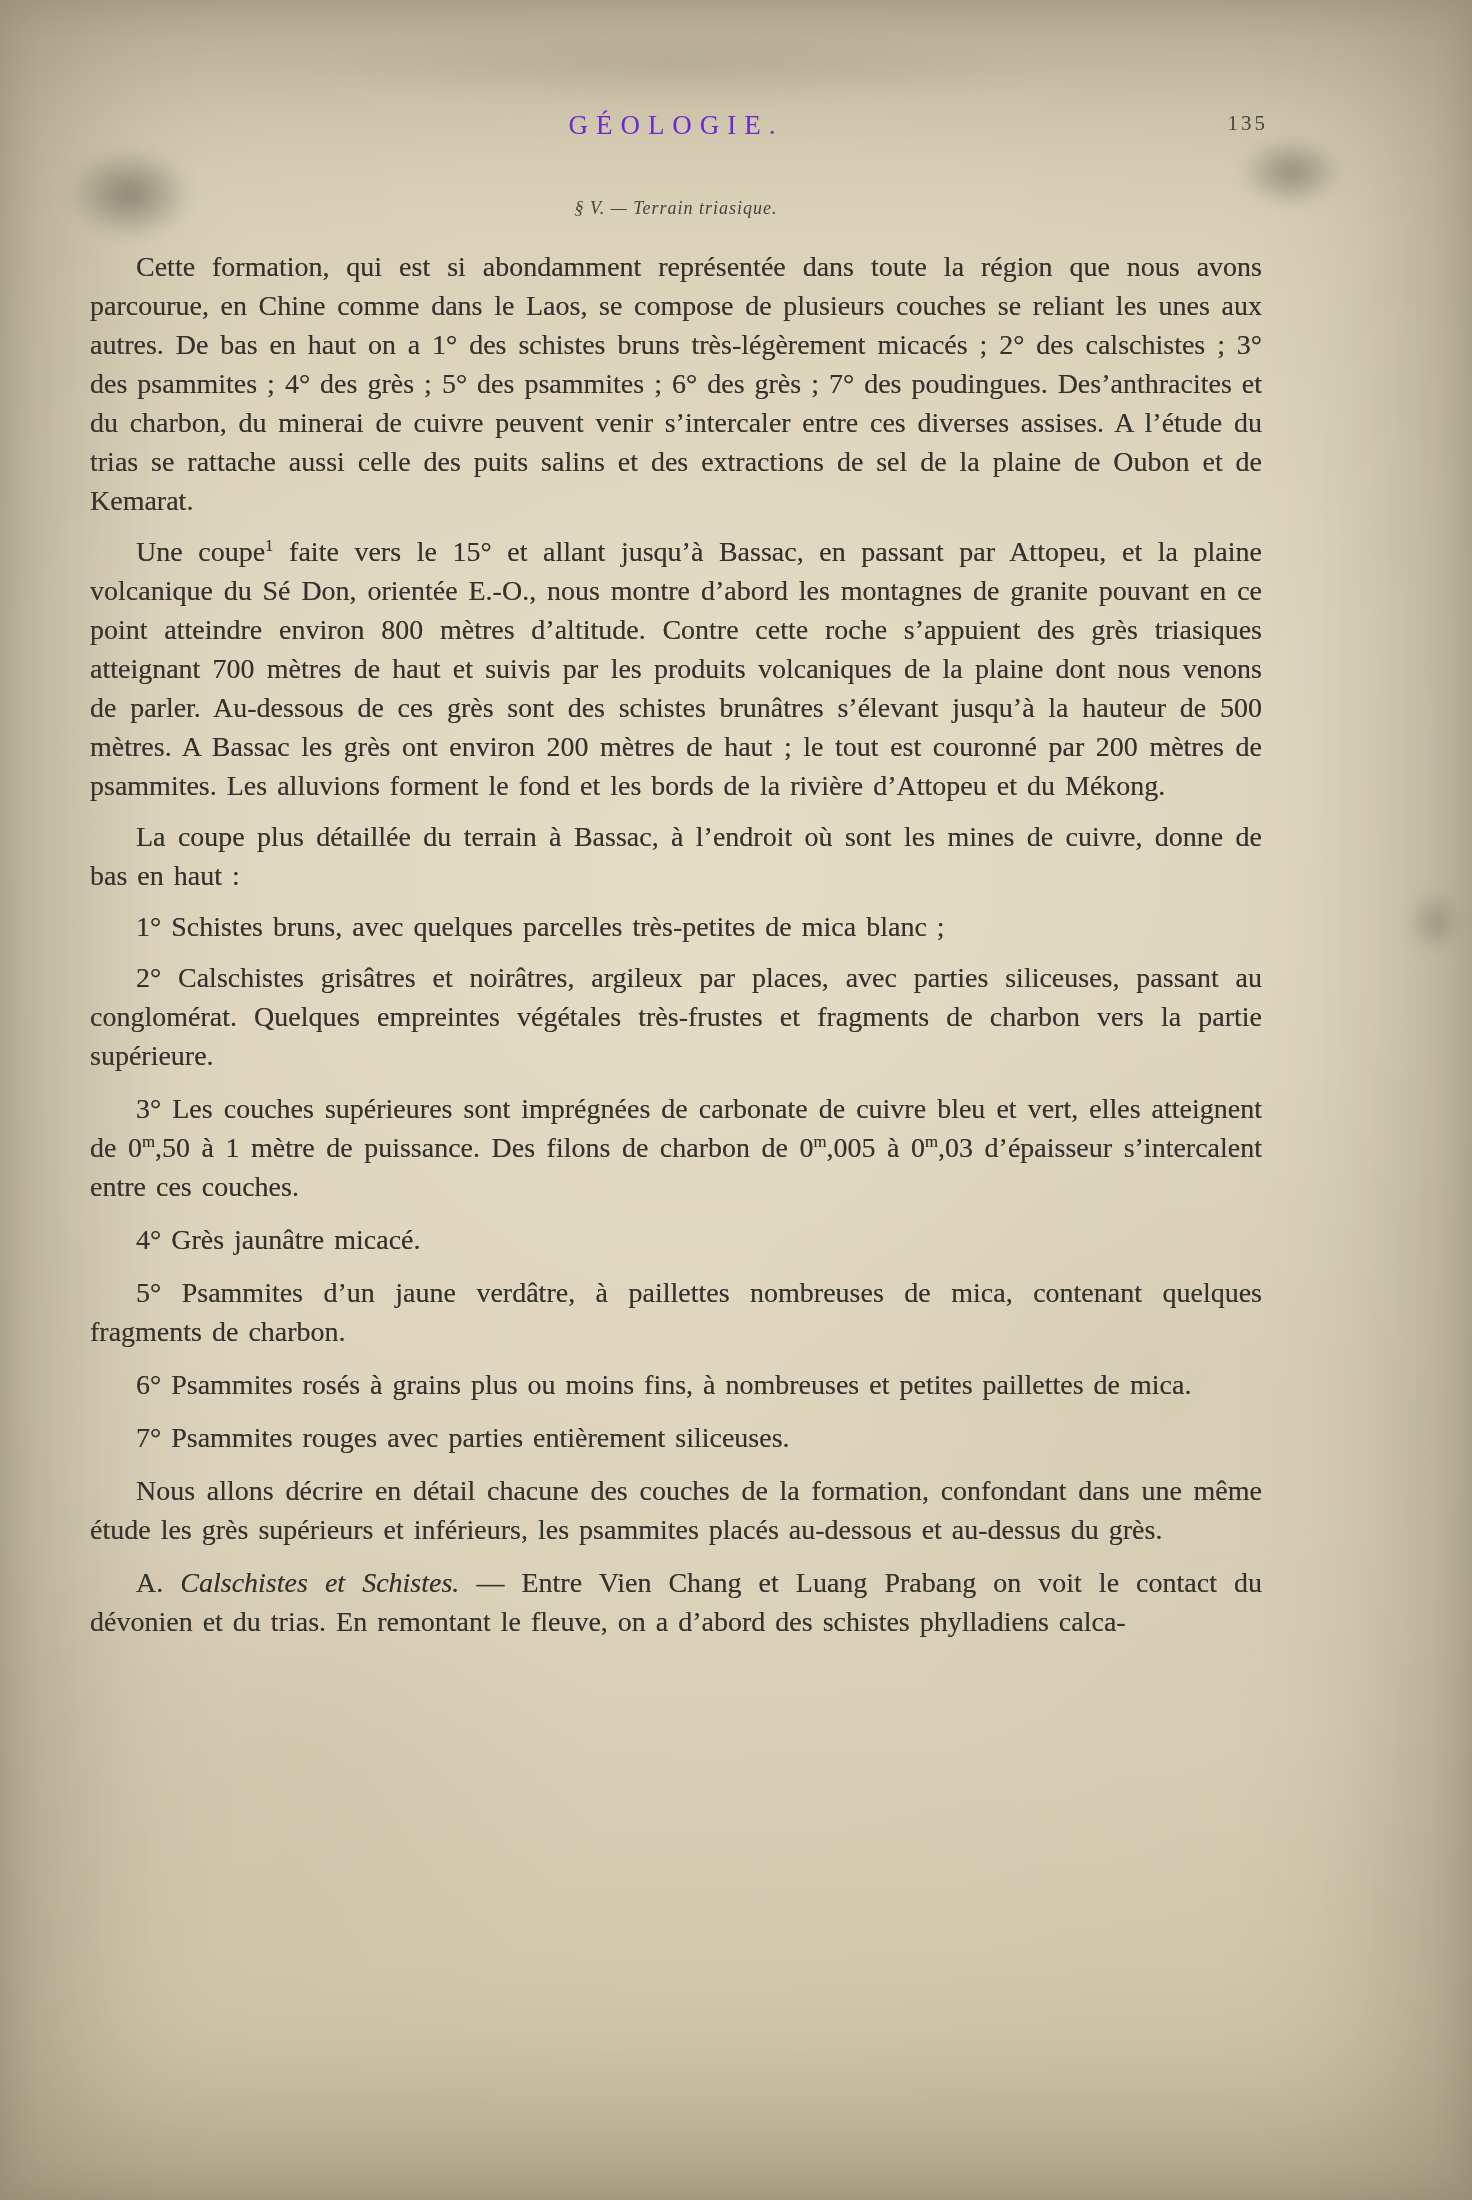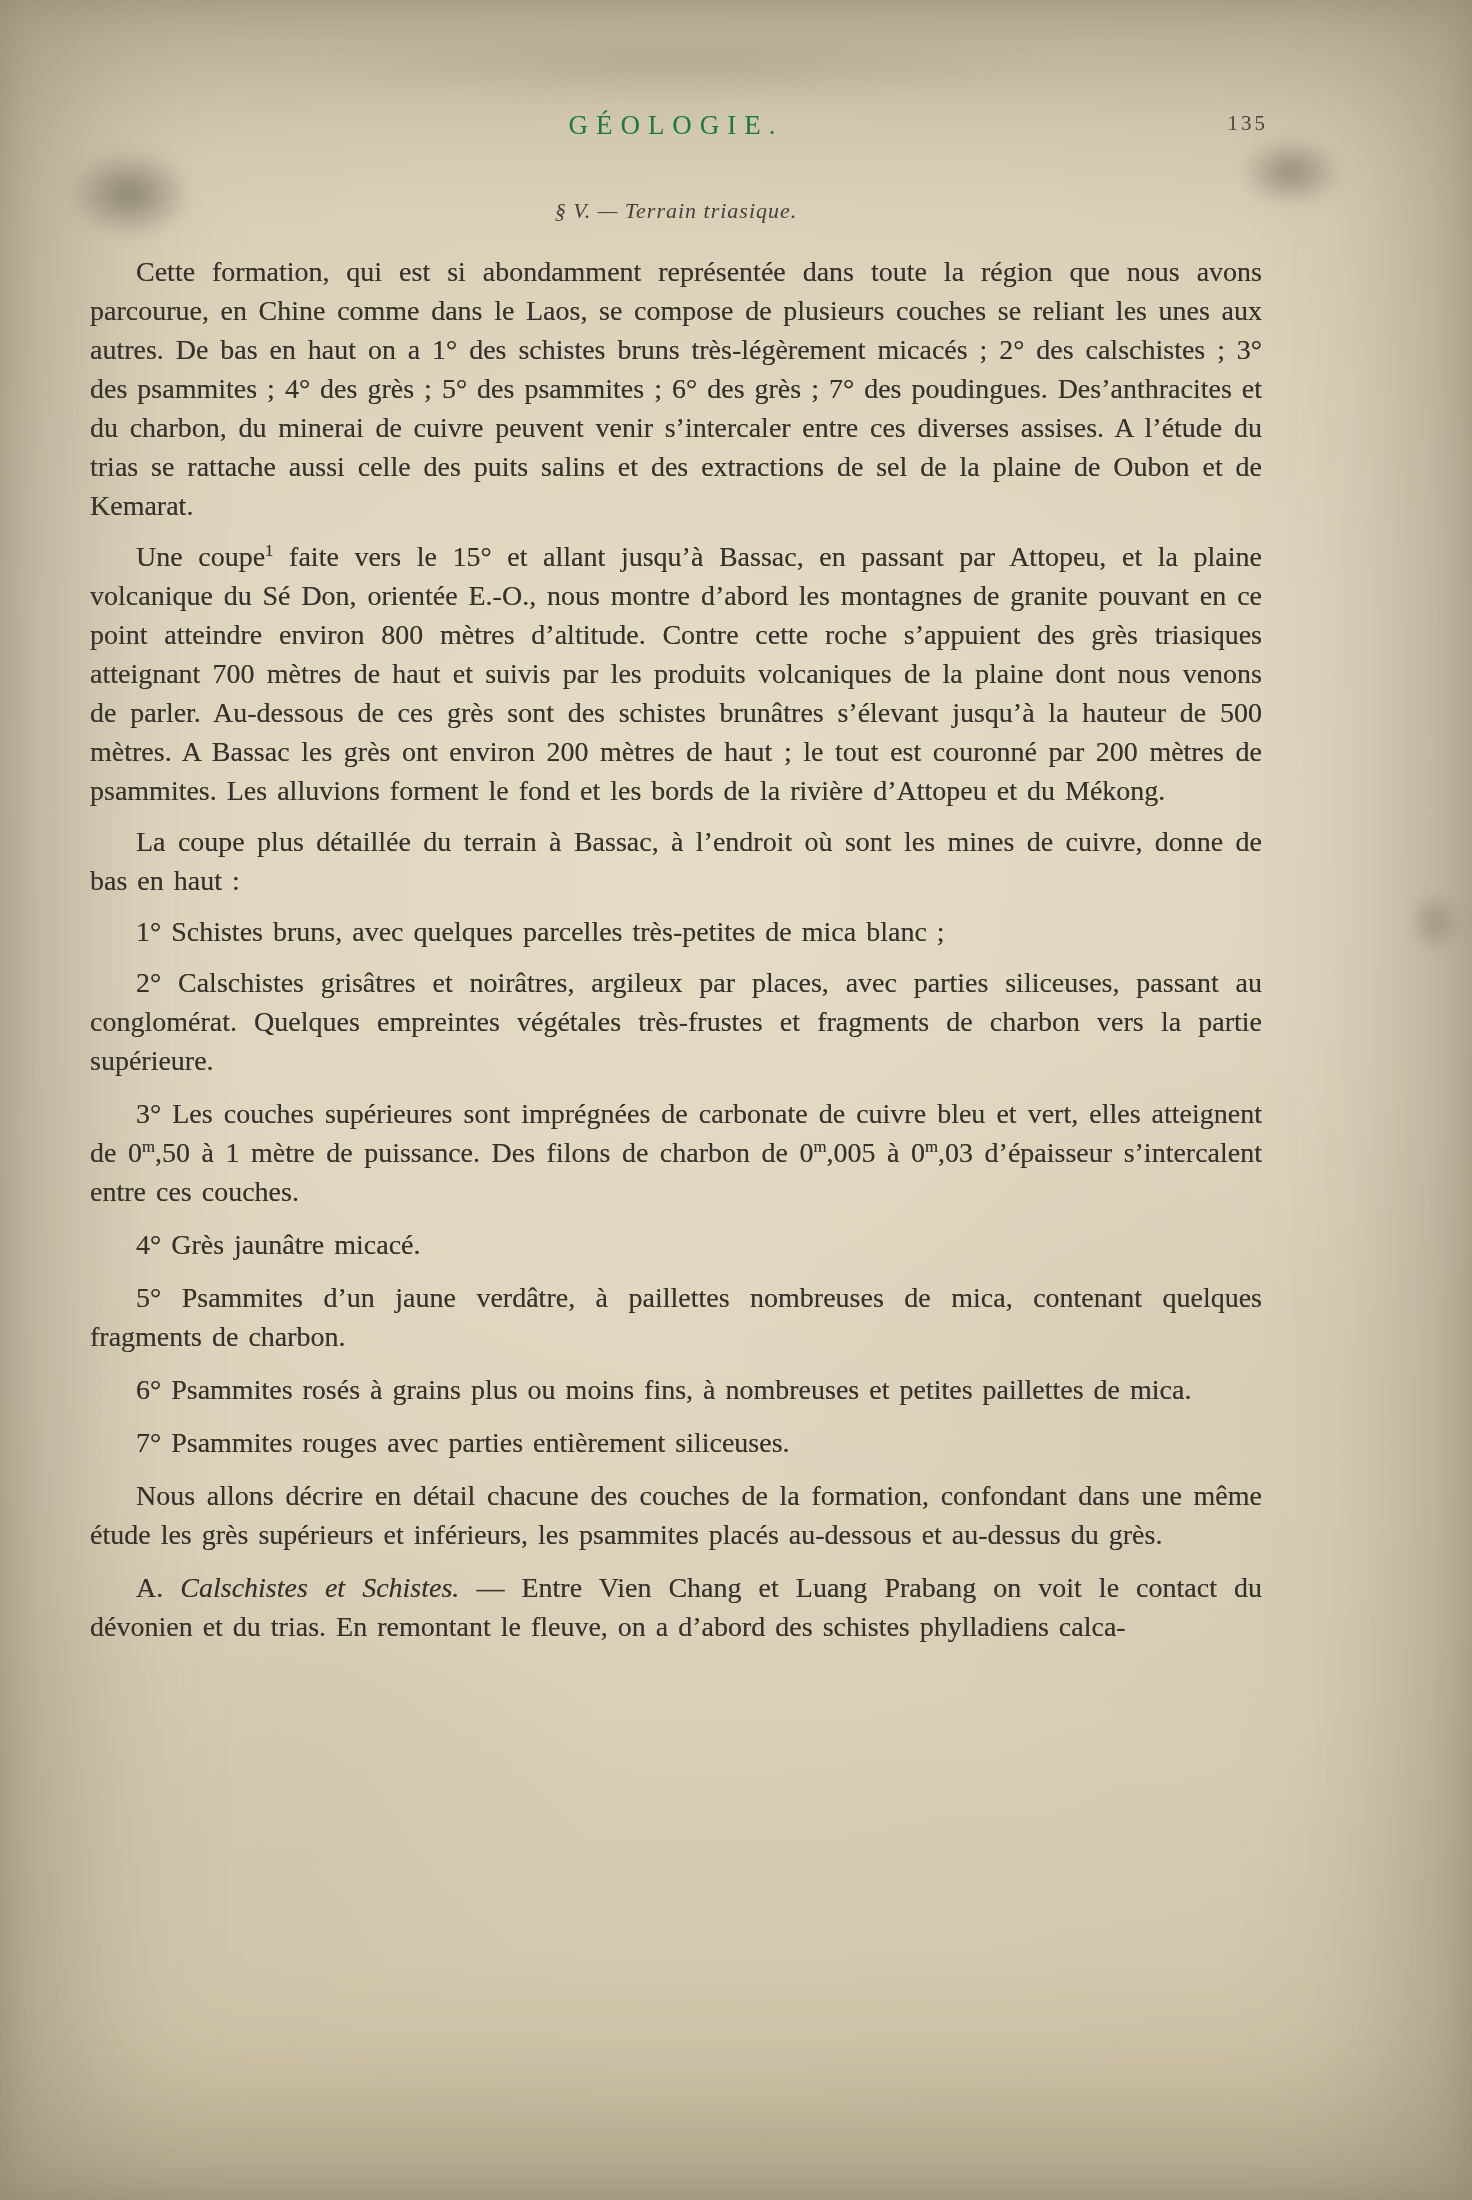--- a/index.html
+++ b/index.html
@@ -60,36 +60,36 @@
   }
   .running-head {
     position: relative;
     margin-top: 110px;
     height: 36px;
     text-align: center;
   }
   .running-title {
     font-size: 27px;
     letter-spacing: 8px;
-    color: #15803d;
+    color: #6d28d9;
   }
   .page-number {
     position: absolute;
     right: 6px;
     top: 1px;
     font-size: 21px;
     letter-spacing: 3px;
     color: #47453f;
   }
   .section-heading {
     margin: 52px 0 0 0;
     text-align: center;
     font-weight: normal;
     font-style: italic;
-    font-size: 22px;
+    font-size: 18px;
     letter-spacing: 1px;
     color: #45433d;
   }
   .page-body {
     margin-top: 28px;
     font-size: 28px;
     line-height: 39px;
     text-align: justify;
     word-spacing: 3px;
     text-shadow: 0 0 0.6px rgba(52,50,44,0.55);

